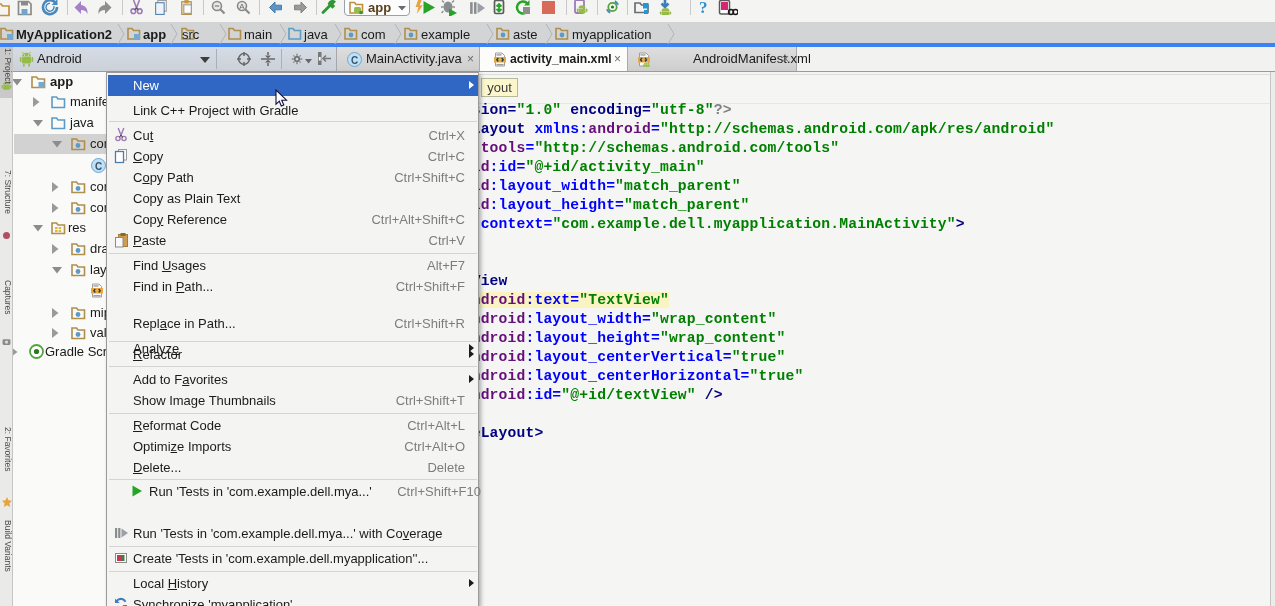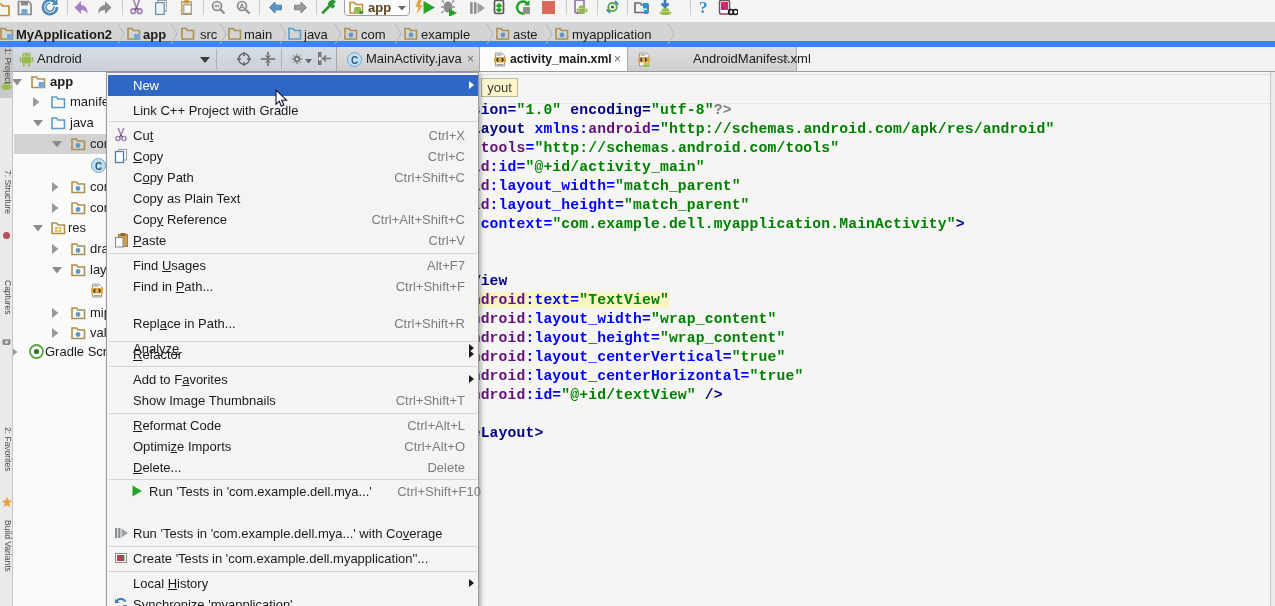--- a/index.html
+++ b/index.html
@@ -3,21 +3,21 @@
 <meta charset="utf-8">
 <style>
 *{margin:0;padding:0;box-sizing:border-box;}
 html,body{width:1275px;height:606px;overflow:hidden;}
 body{position:relative;font-family:"Liberation Sans",sans-serif;font-size:13px;color:#1b1b1b;background:#f5f6f4;}
 .abs{position:absolute;}
 
 #toolbar{left:0;top:0;width:1275px;height:22px;background:#f4f5f3;}
 .tsep{position:absolute;top:0;width:1px;height:15px;background:#c9c9c9;}
 
-#crumbs{left:0;top:22px;width:1275px;height:25px;background:#d2d4d6;border-bottom:6px solid #3b82f6;}
+#crumbs{left:0;top:22px;width:1275px;height:25px;background:#d2d4d6;border-bottom:4px solid #3b82f6;}
 .crumb{position:absolute;top:4px;height:17px;line-height:17px;white-space:nowrap;}
 .chev{position:absolute;top:2px;width:8px;height:20px;}
 
 #tabrow{left:0;top:47px;width:1275px;height:25px;background:#f2f2f1;border-bottom:1px solid #9b9b9b;}
 #pheader{position:absolute;left:13px;top:0;width:324px;height:24px;background:linear-gradient(#d6dce5,#ccd1d8);border-right:1px solid #a5a8ab;}
 .tab{position:absolute;top:0;height:24px;line-height:24px;white-space:nowrap;}
 .tabx{color:#6b6b6b;font-size:12px;}
 
 #lstrip{left:0;top:47px;width:13px;height:559px;background:#eaeae9;border-right:1px solid #c5c5c4;}
 .vlabel{position:absolute;left:0px;width:13px;color:#4a4a4a;font-size:8.5px;white-space:nowrap;}
@@ -202,21 +202,21 @@
       <path d="M1 4.5V13h11.5V4.5H6.5L5 2.5H1z" fill="none" stroke="#b08e4c" stroke-width="1.6"></path>
       <rect x="7" y="8" width="6" height="6" fill="#74a9d2"></rect>
     </svg>
 <span class="crumb" style="left:143px;font-weight:bold;">app</span>
 <svg class="chev" style="left:170px;">
       <path d="M1 0l6 10-6 10" fill="none" stroke="#b2b4b7"></path>
     </svg>
 <svg class="abs" style="left:181px;top:4px" width="14" height="15" viewBox="0 0 14 15">
       <path d="M1 4.5V13h11.5V4.5H6.5L5 2.5H1z" fill="none" stroke="#b08e4c" stroke-width="1.6"></path>
     </svg>
-<span class="crumb" style="left:200px;">src</span>
+<span class="crumb" style="left:182px;">src</span>
 <svg class="chev" style="left:219px;">
       <path d="M1 0l6 10-6 10" fill="none" stroke="#b2b4b7"></path>
     </svg>
 <svg class="abs" style="left:228px;top:4px" width="14" height="15" viewBox="0 0 14 15">
       <path d="M1 4.5V13h11.5V4.5H6.5L5 2.5H1z" fill="none" stroke="#b08e4c" stroke-width="1.6"></path>
     </svg>
 <span class="crumb" style="left:244px;">main</span>
 <svg class="chev" style="left:279px;">
       <path d="M1 0l6 10-6 10" fill="none" stroke="#b2b4b7"></path>
     </svg>

